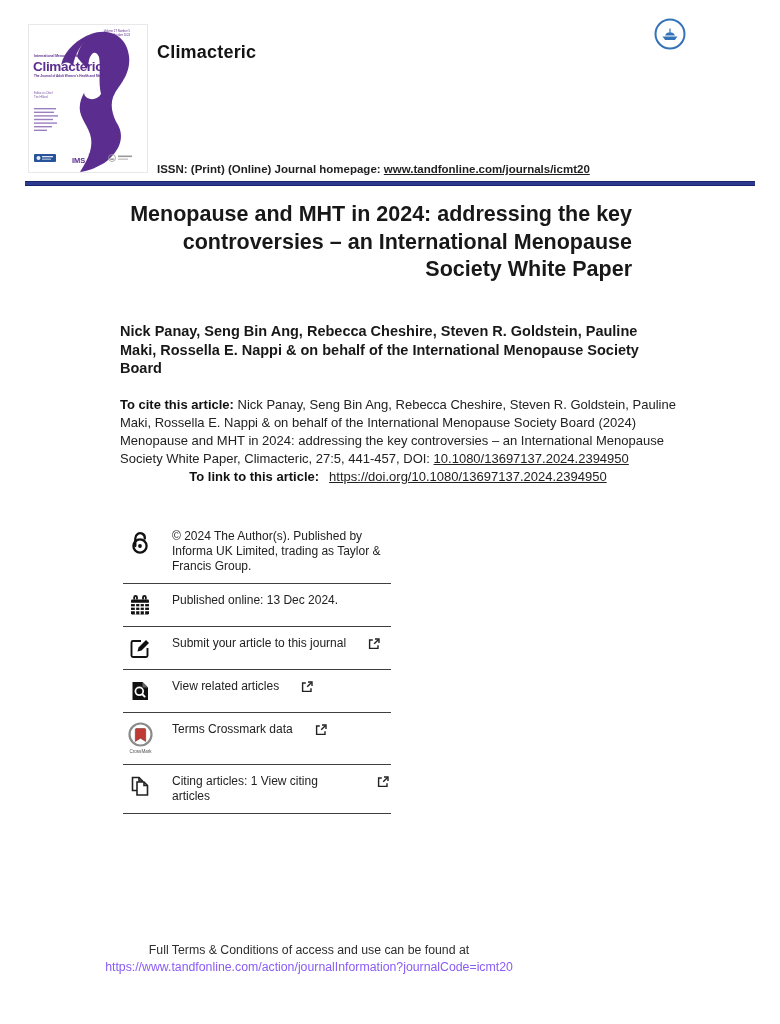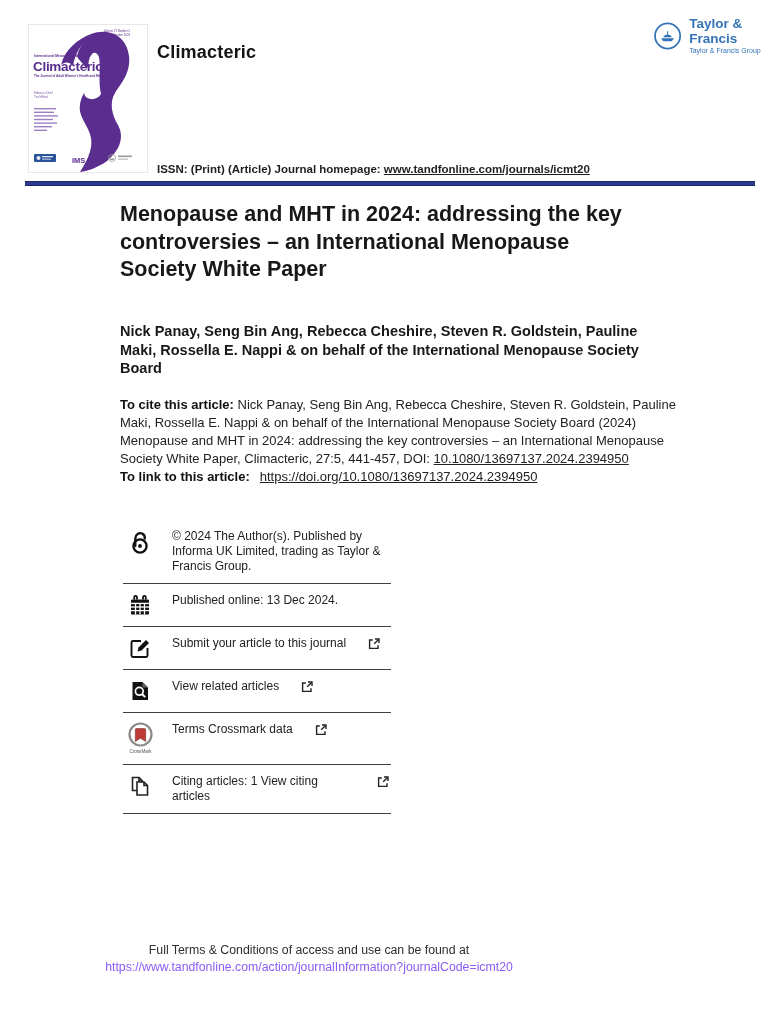--- a/index.html
+++ b/index.html
@@ -15,21 +15,21 @@
   .tf-logo .tf-text2{font-size:7px;color:#3473b7;line-height:9px;}
   .issn-line{position:absolute;left:157px;top:163px;font-size:11.5px;font-weight:bold;color:#1f1f1f;}
   .issn-line a{color:#1f1f1f;text-decoration:underline;}
   .rule{position:absolute;left:25px;top:181px;width:730px;height:3px;background:#2c3a90;border-top:1px solid #1c266c;border-bottom:1px solid #1c266c;}
   
   .article-title{position:absolute;left:120px;top:201px;width:512px;font-size:21.5px;font-weight:bold;line-height:27.5px;color:#181818;}
   .authors{position:absolute;left:120px;top:322px;width:556px;font-size:14.5px;font-weight:bold;line-height:18.5px;color:#181818;}
   .cite-block{position:absolute;left:120px;top:396px;width:556px;font-size:13px;line-height:18px;color:#222;}
   .cite-block b{color:#111;}
   .cite-block a, .tolink a{color:#222;text-decoration:underline;}
-  .tolink{position:absolute;left:120px;top:469px;width:556px;font-size:13px;color:#222;}
+  .tolink{position:absolute;left:120px;top:469px;width:556px;font-size:13px;color:#222;text-align:center;}
   .tolink .lbl{font-weight:bold;margin-right:10px;color:#111;}
   
   .info-list{position:absolute;left:123px;top:520px;width:268px;}
   .info-item{display:flex;align-items:flex-start;gap:17px;border-bottom:1.6px solid #3f3f3f;padding:9px 2px;}
   .info-item .icon-col{flex:0 0 30px;display:flex;justify-content:center;}
   .info-item .txt{font-size:12px;line-height:15px;color:#222;}
   .info-item .txt.linklike{cursor:pointer;}
   .ext{display:inline-block;vertical-align:-1px;margin-left:5px;}
   
   .footer{position:absolute;left:0;top:942px;width:618px;text-align:center;font-size:12.3px;line-height:17px;color:#2e2e2e;}
@@ -84,34 +84,30 @@
 
   <div class="journal-name">Climacteric</div>
 
   <div class="tf-logo">
     <svg width="36" height="36" viewBox="0 0 36 36">
       <circle cx="18" cy="18" r="14.5" fill="#ffffff" stroke="#3473b7" stroke-width="2"></circle>
       <path d="M13,19.5 c1.2,-4.5 8.8,-4.5 10,0 Z" fill="#3473b7"></path>
       <path d="M10.5,20.5 h15 l-2.6,3.6 h-9.8 Z" fill="#3473b7"></path>
       <rect x="17.4" y="12.5" width="1.2" height="4" fill="#3473b7"></rect>
     </svg>
-    <div>
-      <div class="tf-text1">Taylor &amp; Francis</div>
-      <div class="tf-text2">Taylor &amp; Francis Group</div>
-    </div>
   </div>
 
   <div class="issn-line">
-    <span>ISSN: (Print) (Article) Journal homepage:</span>
+    <span>ISSN: (Print) (Online) Journal homepage:</span>
     <a href="#">www.tandfonline.com/journals/icmt20</a>
   </div>
 
   <div class="rule"></div>
 
-  <h1 class="article-title" style="margin:0;">Menopause and MHT in 2024: addressing the key controversies – an International Menopause Society White Paper</h1>
+  <h1 class="article-title" style="margin:0;text-align:right;">Menopause and MHT in 2024: addressing the key controversies – an International Menopause Society White Paper</h1>
 
   <div class="authors">Nick Panay, Seng Bin Ang, Rebecca Cheshire, Steven R. Goldstein, Pauline Maki, Rossella E. Nappi &amp; on behalf of the International Menopause Society Board</div>
 
   <p class="cite-block" style="margin:0;">
     <b>To cite this article:</b><span> Nick Panay, Seng Bin Ang, Rebecca Cheshire, Steven R. Goldstein, Pauline Maki, Rossella E. Nappi &amp; on behalf of the International Menopause Society Board (2024) Menopause and MHT in 2024: addressing the key controversies – an International Menopause Society White Paper, Climacteric, 27:5, 441-457, DOI: </span><a href="#">10.1080/13697137.2024.2394950</a>
   </p>
 
   <div class="tolink">
     <span class="lbl">To link to this article:</span><a href="#">https://doi.org/10.1080/13697137.2024.2394950</a>
   </div>

